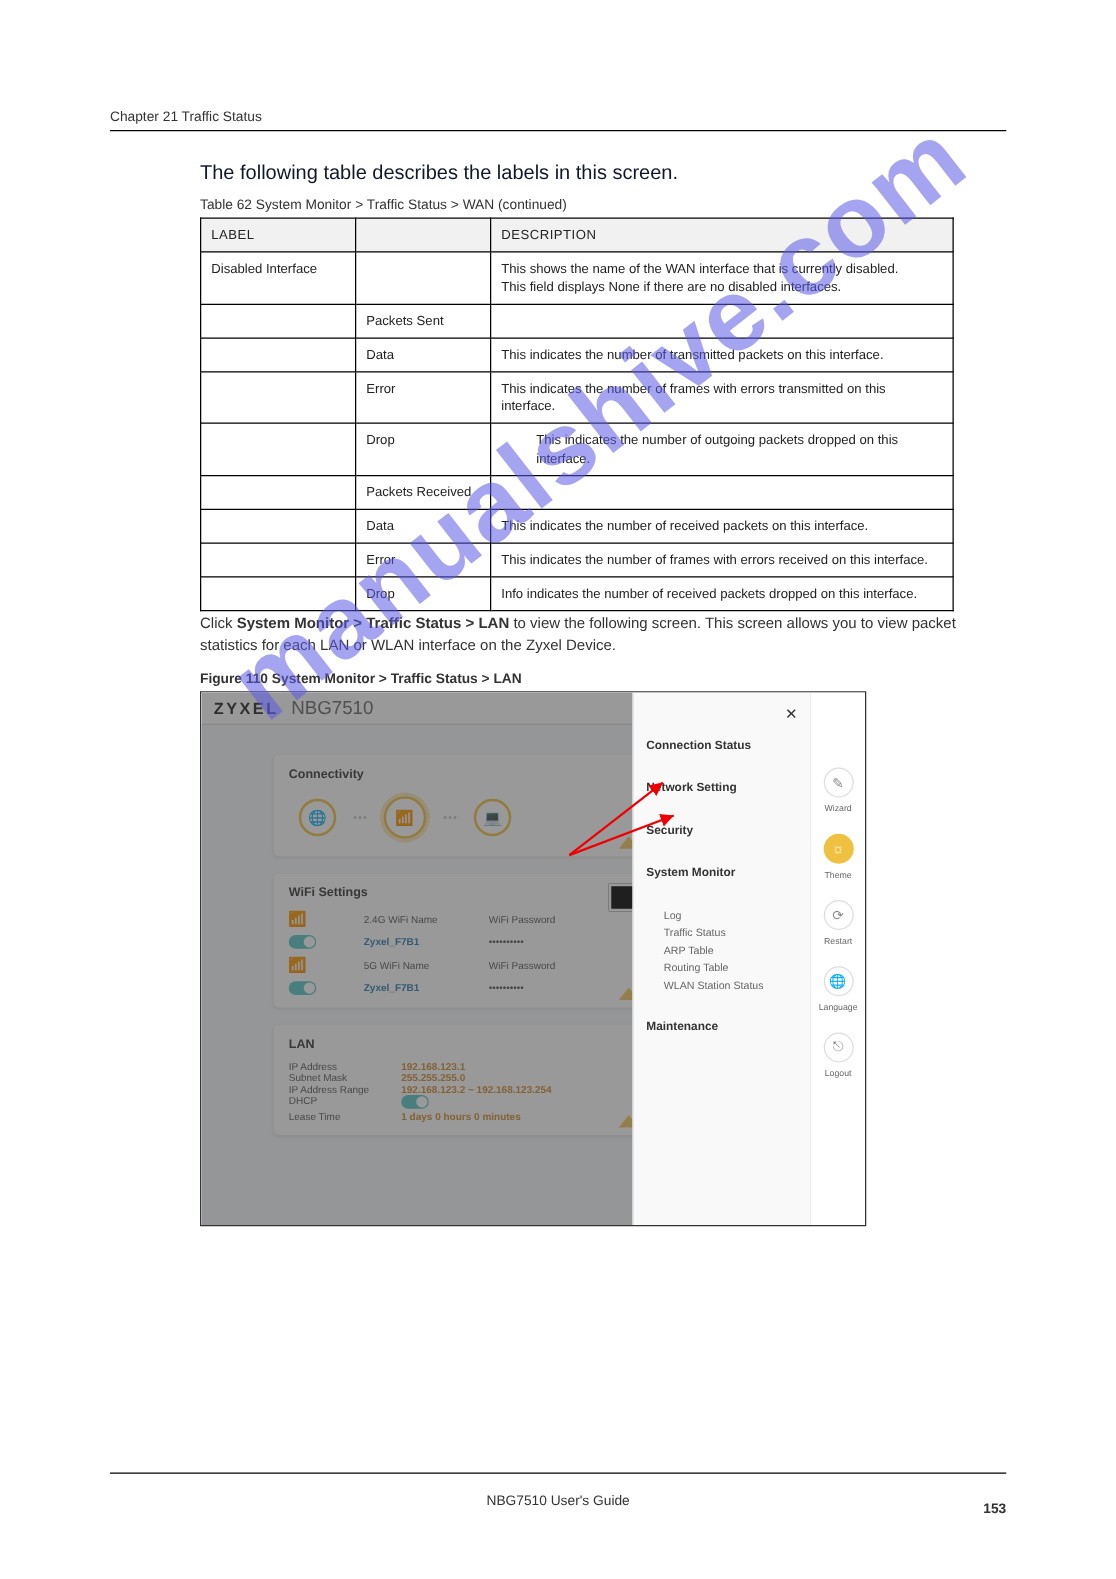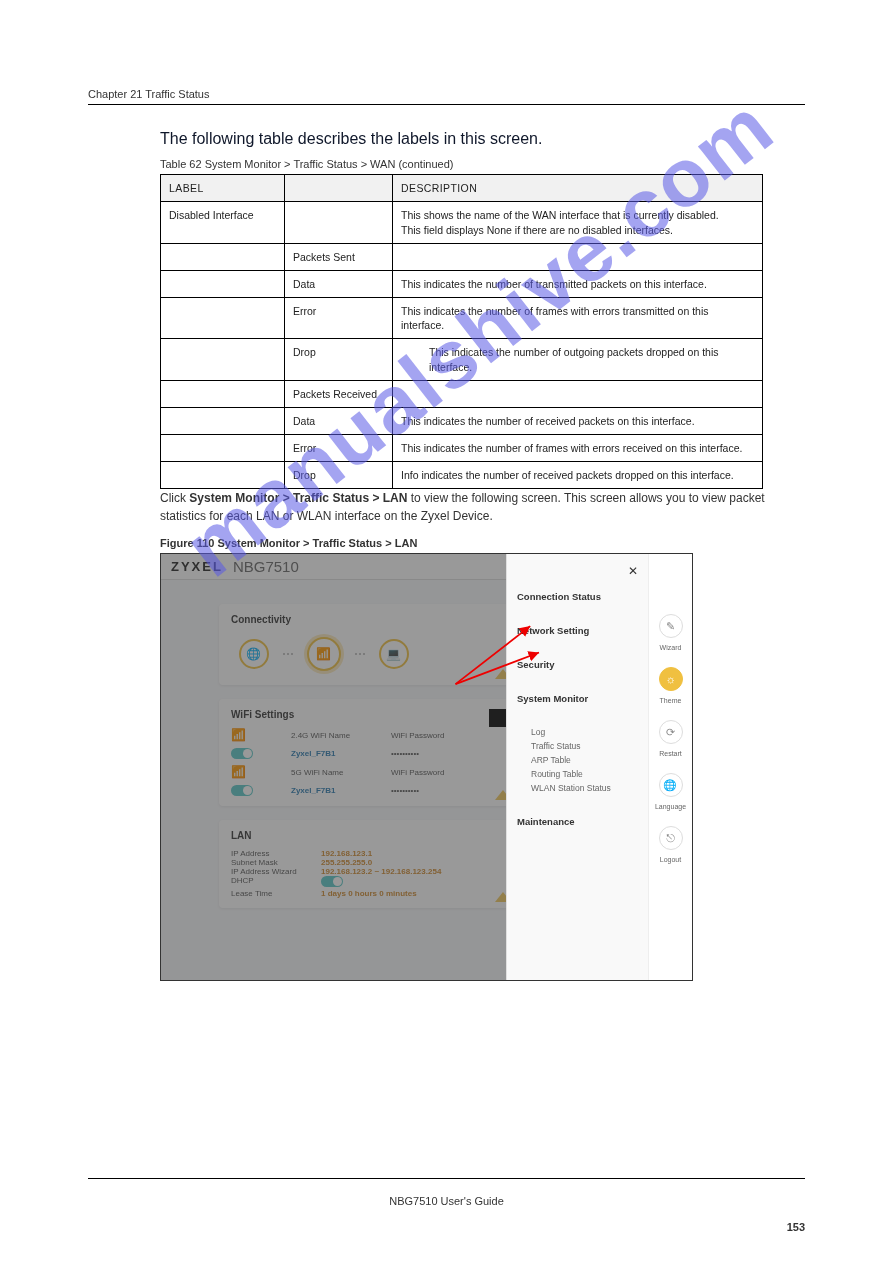--- a/index.html
+++ b/index.html
@@ -15,21 +15,21 @@
   table.params th { background: #f1f1f1; font-weight: normal; text-transform: uppercase; letter-spacing: .4px; }
   table.params col.c1 { width: 124px; }
   table.params col.c2 { width: 108px; }
   table.params col.c3 { width: 370px; }
   .h2 { font-size: 16px; font-weight: bold; color: #333; margin: 34px 0 10px 0; }
   .body-text { font-size: 12px; color: #333; margin-left: 72px; line-height: 1.5; }
   .bold { font-weight: bold; }
   .figure-wrap { margin: 12px 0 0 72px; width: 604px; }
   .fig-caption { font-size: 11px; font-weight: bold; color: #333; margin-bottom: 4px; }
   .footer { position: absolute; left: 88px; right: 88px; bottom: 56px; font-size: 11px; color: #333; text-align: center; }
-  .page-no { position: absolute; right: 88px; bottom: 30px; font-size: 11px; font-weight: bold; color: #333; }
+  .page-no { position: absolute; right: 88px; bottom: 50px; font-size: 11px; font-weight: bold; color: #333; }
 
   
   .shot { position: relative; width: 533px; height: 428px; border: 1px solid #333; background: #fafafa; overflow: hidden; }
   .dim-overlay { position: absolute; inset: 0; background: rgba(60,60,60,.52); pointer-events: none; }
 
   
   .watermark { position: absolute; top: 290px; left: 120px; font-size: 82px; font-weight: 600; color: rgba(90,90,230,.55); transform: rotate(-38deg); pointer-events: none; letter-spacing: 2px; white-space: nowrap; z-index: 40; }
 
   .shot-bg { position: absolute; inset: 0; background: #f7f8fa; }
   .topbar { position: absolute; top: 0; left: 0; right: 0; height: 26px; background: #fff; border-bottom: 1px solid #ddd; display: flex; align-items: center; padding-left: 10px; gap: 10px; }
@@ -193,21 +193,21 @@
           <span class="accent-tri"></span>
         </div>
 
         <div class="card">
           <div class="card-title-sm">LAN</div>
           <div class="lan-grid">
             <span>IP Address</span>
             <span class="v">192.168.123.1</span>
             <span>Subnet Mask</span>
             <span class="v">255.255.255.0</span>
-            <span>IP Address Wizard</span>
+            <span>IP Address Range</span>
             <span class="v">192.168.123.2 ~ 192.168.123.254</span>
             <span>DHCP</span>
             <span><span class="toggle"></span></span>
             <span>Lease Time</span>
             <span class="v">1 days 0 hours 0 minutes</span>
           </div>
           <span class="accent-tri"></span>
         </div>
       </div>
 

